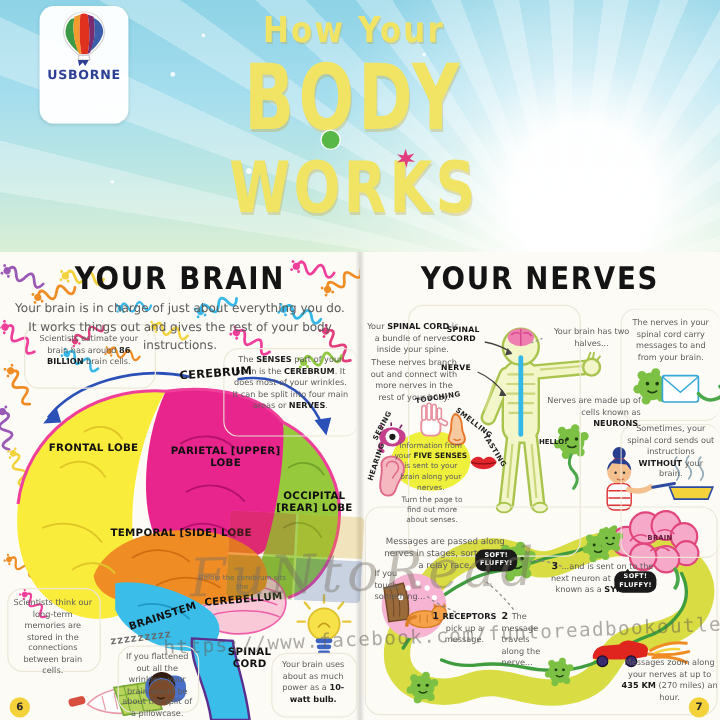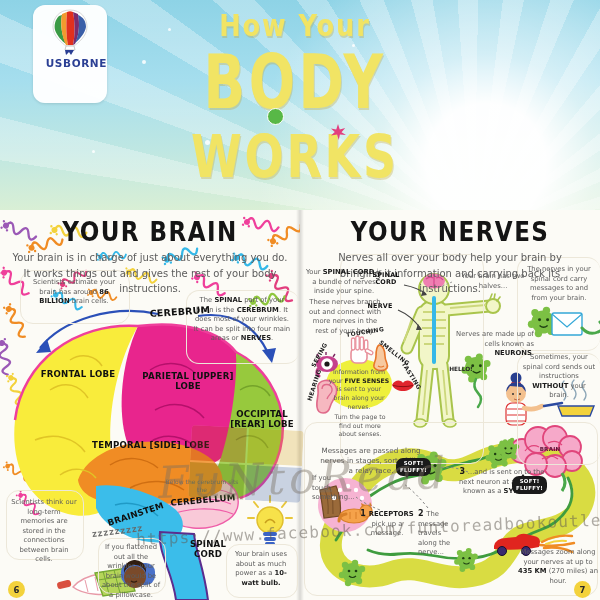--- a/index.html
+++ b/index.html
@@ -6,21 +6,21 @@
   .stage{position:relative;width:600px;height:600px;overflow:hidden;font-family:"DejaVu Sans",sans-serif;background:#fcfbf6;}
   
   .header{position:absolute;left:0;top:0;width:600px;height:210px;
     background:linear-gradient(180deg,#8ed3e6 0%,#a5deee 38%,#bfe7e2 72%,#d9efd5 100%);}
   .rays{position:absolute;inset:0;
     background:repeating-conic-gradient(from 180deg at 79% 112%,rgba(255,255,255,.30) 0 5deg,rgba(255,255,255,0) 5deg 11deg);}
   .glow{position:absolute;inset:0;
     background:radial-gradient(circle at 81% 78%,rgba(255,255,255,.98) 0 60px,rgba(255,255,255,.55) 110px,rgba(255,255,255,0) 230px);}
   .sparkle{position:absolute;border-radius:50%;background:#fff;opacity:.85;}
   .logo-card{position:absolute;left:33px;top:5px;width:74px;height:98px;background:rgba(255,255,255,.96);
-    border-radius:12px;box-shadow:0 1px 3px rgba(0,0,0,.12);text-align:right;}
+    border-radius:12px;box-shadow:0 1px 3px rgba(0,0,0,.12);text-align:center;}
   .logo-card svg{display:block;margin:3px auto 0;}
   .brand{font-size:10.5px;font-weight:800;letter-spacing:.6px;color:#2b3f94;margin-top:1px;}
   .title{position:absolute;left:175px;top:10px;width:240px;text-align:center;color:#f1e464;
     text-shadow:1px 2px 0 rgba(190,160,40,.30);}
   .t1{font-size:27px;font-weight:800;letter-spacing:2px;transform:scale(.95,1.1);}
   .t2{font-size:62px;font-weight:800;letter-spacing:4px;transform:scale(.88,1.22);margin-top:4px;}
   .t3{font-size:50px;font-weight:800;letter-spacing:3px;transform:scale(.92,1.18);margin-top:10px;}
   .badge-green{position:absolute;left:267px;top:108px;width:15px;height:15px;border-radius:50%;
     background:#58b847;border:1.5px solid #fff;}
   .badge-star{position:absolute;left:330px;top:124px;width:16px;height:16px;background:#e23e7e;
@@ -202,21 +202,21 @@
       <div class="intro" style="top:40px;">
         <span>Your brain is in charge of just about everything you do.</span><br>
         <span>It works things out and gives the rest of your body instructions.</span>
       </div>
 
       <div class="t" style="left:24px;top:68px;width:100px;">
         <span>Scientists estimate your brain has around </span><span class="b">86 BILLION</span><span> brain cells.</span>
       </div>
 
       <div class="t" style="left:190px;top:86px;width:104px;">
-        <span>The </span><span class="b">SPINAL</span><span> part of your brain is the </span><span class="b">CEREBRUM</span><span>. It does most of your wrinkles.</span>
+        <span>The </span><span class="b">SENSES</span><span> part of your brain is the </span><span class="b">CEREBRUM</span><span>. It does most of your wrinkles.</span>
         <br>
         <span>It can be split into four main areas or </span><span class="b">NERVES</span><span>.</span>
       </div>
 
       <div class="lbl" style="left:140px;top:97px;width:80px;font-size:9.5px;transform:rotate(-4deg);">CEREBRUM</div>
       <div class="lbl" style="left:40px;top:160px;width:76px;">FRONTAL LOBE</div>
       <div class="lbl" style="left:142px;top:162px;width:92px;">PARIETAL [UPPER] LOBE</div>
       <div class="lbl" style="left:226px;top:200px;width:72px;">OCCIPITAL [REAR] LOBE</div>
       <div class="lbl" style="left:86px;top:231px;width:130px;">TEMPORAL [SIDE] LOBE</div>
       <div class="t" style="left:162px;top:268px;width:80px;font-size:6px;color:#6a6a6a;">Below the cerebrum sits the</div>
@@ -409,24 +409,20 @@
           <path d="M168,262 C158,258 148,256 140,258"></path>
         </g>
       </svg>
 
       <div class="flap" style="left:40px;top:44px;width:142px;height:208px;"></div>
       <div class="flap" style="left:217px;top:47px;width:82px;height:92px;border-right:none;"></div>
       <div class="flap" style="left:217px;top:143px;width:82px;height:110px;border-right:none;"></div>
       <div class="flap" style="left:4px;top:212px;width:292px;height:172px;"></div>
 
       <div class="ptitle" style="top:8px;">YOUR NERVES</div>
-      <div class="intro" style="top:40px;">
-        <span>Nerves all over your body help your brain by</span><br>
-        <span>bringing it information and carrying back its instructions.</span>
-      </div>
 
       <div class="t" style="left:6px;top:88px;width:78px;">These nerves branch out and connect with more nerves in the rest of your body.</div>
       <div class="t" style="left:6px;top:58px;width:76px;">
         <span>Your </span><span class="b">SPINAL CORD</span><span> is a bundle of nerves inside your spine.</span>
       </div>
 
       <div class="lbl small" style="left:66px;top:62px;width:40px;">SPINAL CORD</div>
       <div class="lbl small" style="left:62px;top:93px;width:36px;">NERVE</div>
 
       <div class="t" style="left:222px;top:55px;width:74px;">The nerves in your spinal cord carry messages to and from your brain.</div>

